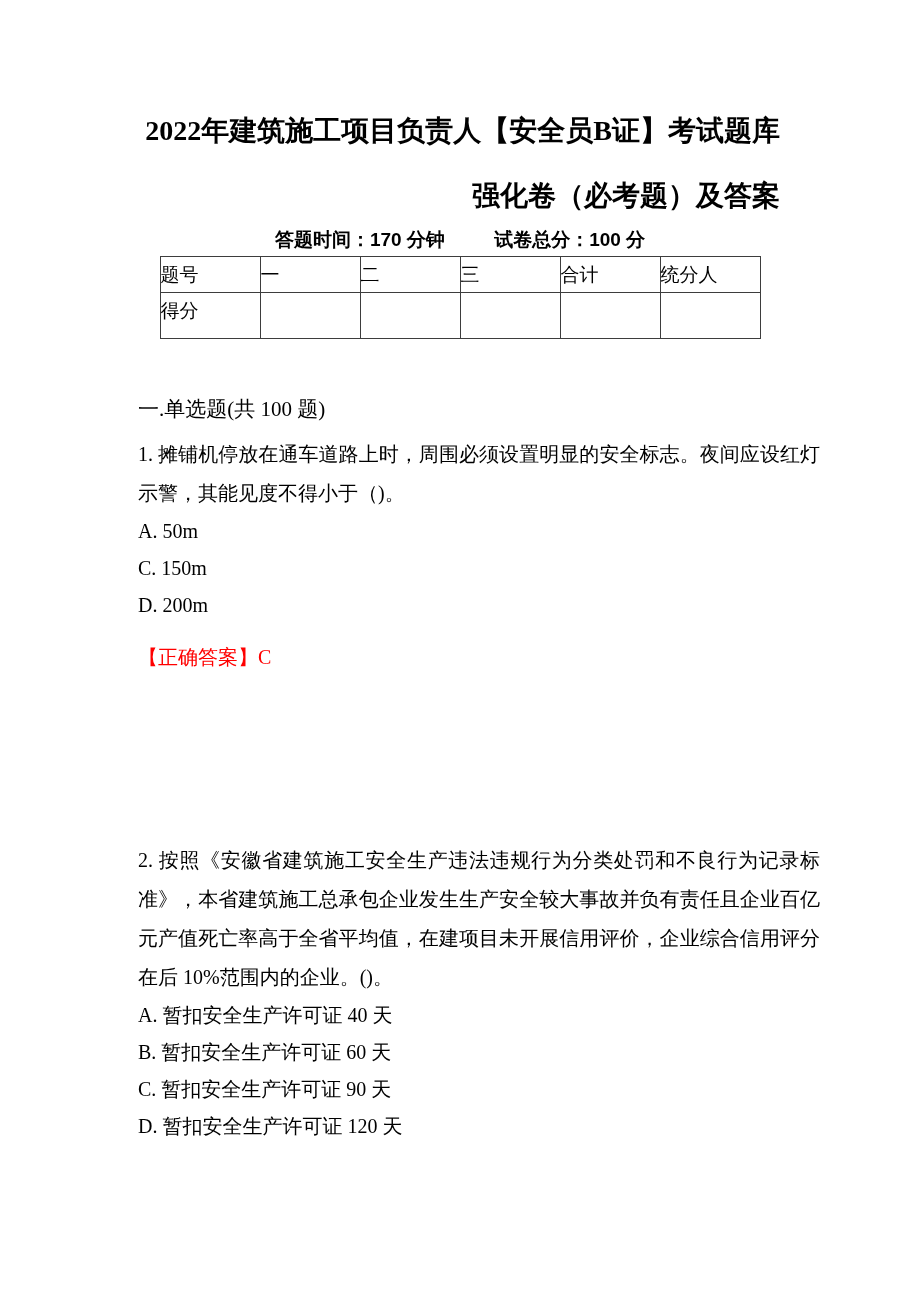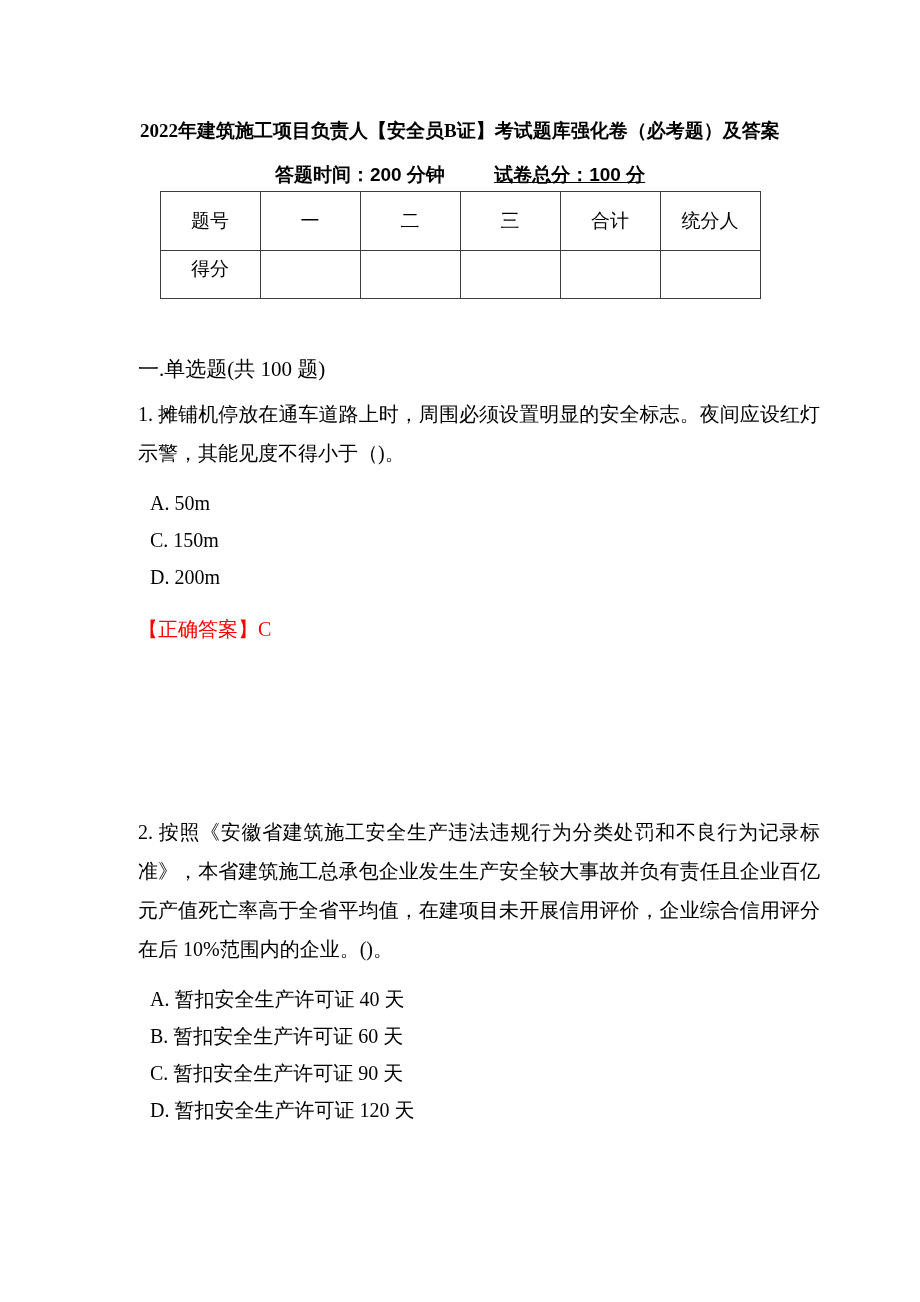--- a/index.html
+++ b/index.html
@@ -11,46 +11,46 @@
   body {
     width: 920px;
     height: 1302px;
     overflow: hidden;
     color: #000000;
     font-family: "Liberation Serif", "DejaVu Serif", serif;
   }
   .page-title {
     width: 640px;
     margin: 98px auto 0;
-    text-align: left;
-    font-size: 19px;
+    text-align: right;
+    font-size: 28px;
     font-weight: bold;
     line-height: 65px;
   }
   .exam-info {
     margin-top: 0;
     text-align: center;
     font-family: "Liberation Sans", "DejaVu Sans", sans-serif;
     font-weight: bold;
     font-size: 19px;
     line-height: 24px;
   }
-  .exam-info .total { margin-left: 44px; text-decoration: underline; }
+  .exam-info .total { margin-left: 44px; }
   table.score-table {
     width: 601px;
     margin: 4px auto 0;
     border-collapse: collapse;
     table-layout: fixed;
     font-family: "Liberation Sans", "DejaVu Sans", sans-serif;
     font-size: 19px;
   }
   table.score-table td {
     border: 1.5px solid var(--table-border, #3d3d3d);
-    text-align: center;
-    padding: 16px;
+    text-align: left;
+    padding: 0;
   }
   table.score-table tr.head-row td { height: 36px; vertical-align: middle; }
   table.score-table tr.score-row td { height: 46px; vertical-align: top; padding-top: 5px; }
   .section-heading {
     margin: 56px 0 0 138px;
     font-size: 21px;
     font-weight: normal;
     line-height: 28px;
     font-family: "Liberation Serif", "DejaVu Serif", serif;
   }
@@ -60,38 +60,38 @@
     font-size: 20px;
   }
   .q-text {
     margin: 12px 0 0;
     line-height: 39px;
     text-align: justify;
     text-justify: inter-ideograph;
   }
   ul.options {
     list-style: none;
-    margin: 12px;
+    margin: 0;
     padding: 0;
   }
   ul.options li { line-height: 37px; }
   .answer {
     margin: 20px 0 16px;
     line-height: 27px;
     color: var(--answer-red, #ff0000);
   }
   .question-2 { margin-top: 170px; }
 </style>
 </head>
 <body style="color: rgb(0, 0, 0);">
 
 <h1 class="page-title">2022年建筑施工项目负责人【安全员B证】考试题库强化卷（必考题）及答案</h1>
 
 <div class="exam-info">
-  <span class="duration">答题时间：200 分钟</span>
+  <span class="duration">答题时间：170 分钟</span>
   <span class="total">试卷总分：100 分</span>
 </div>
 
 <table class="score-table">
   <tbody>
     <tr class="head-row">
       <td>题号</td>
       <td>一</td>
       <td>二</td>
       <td>三</td>

